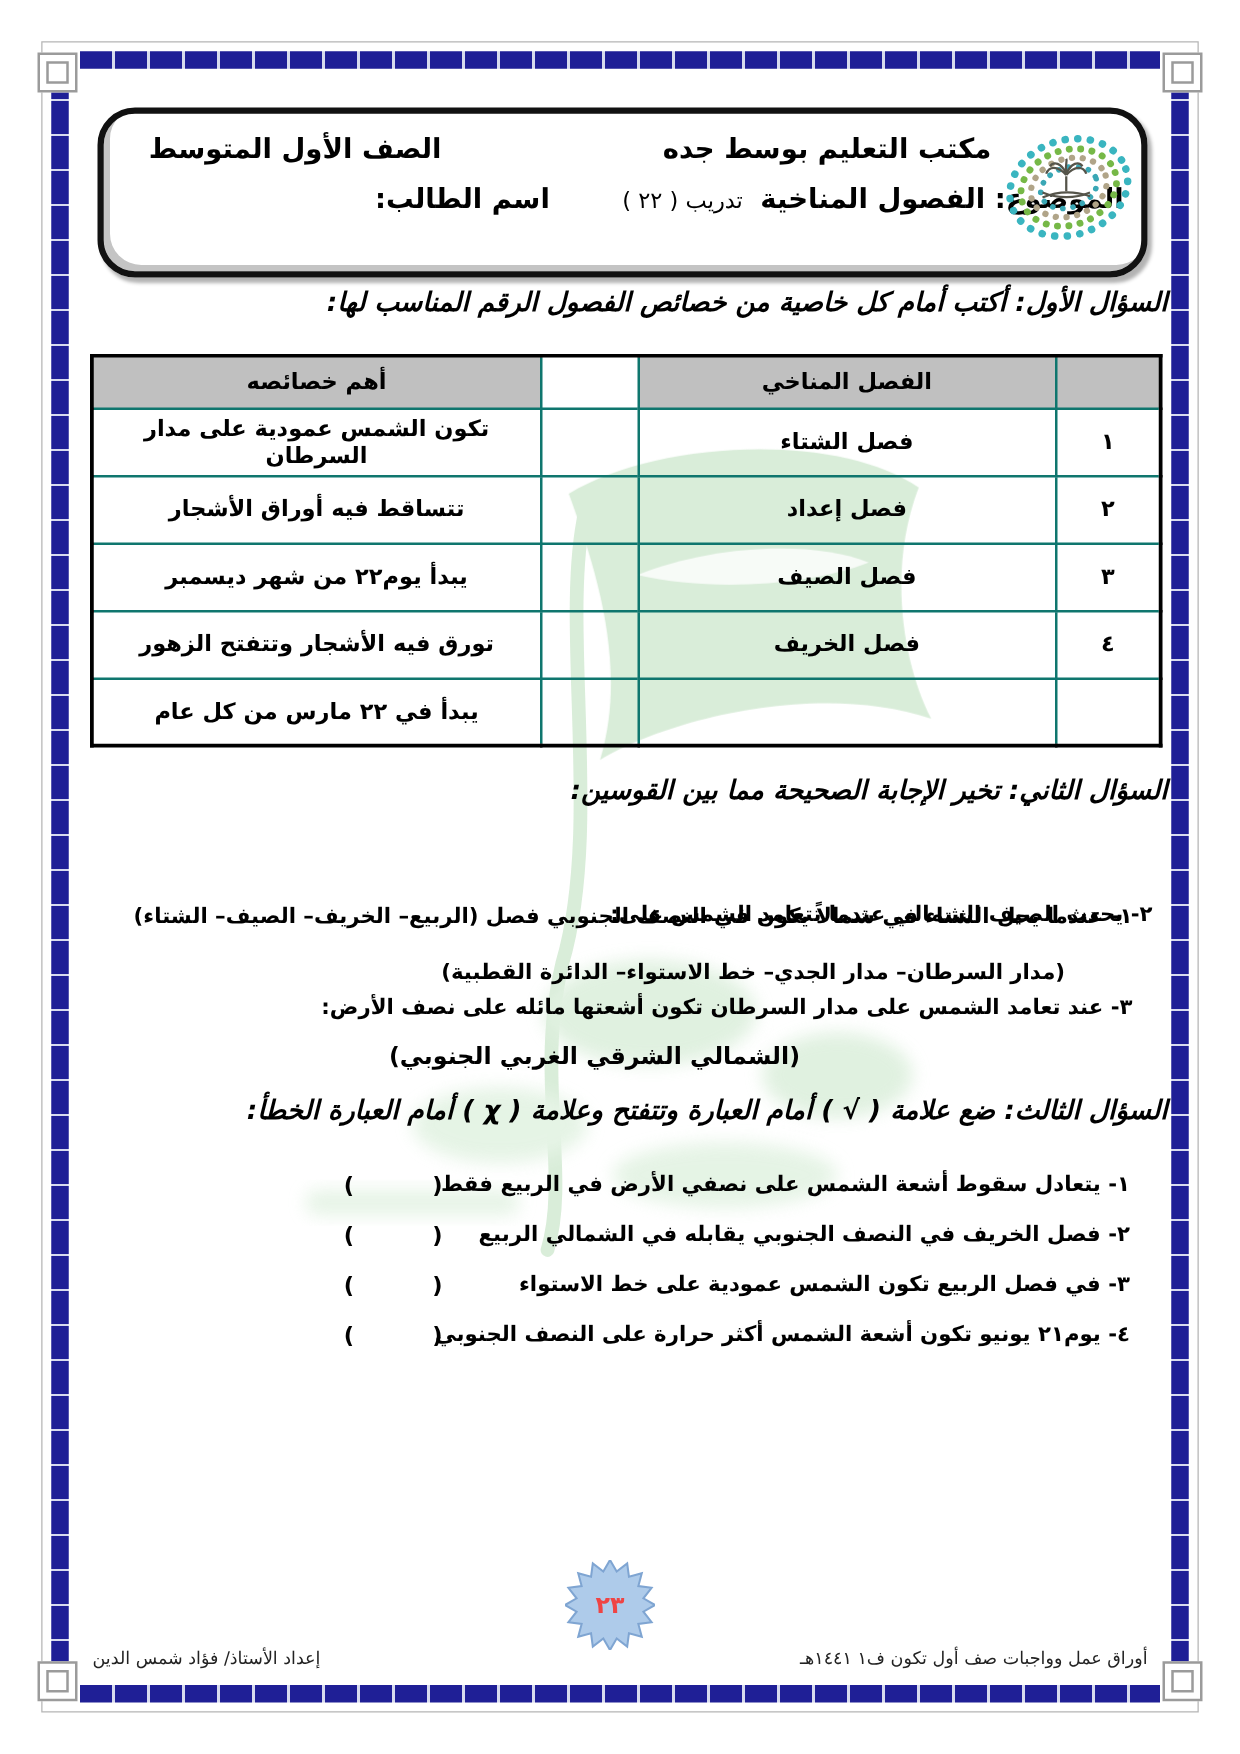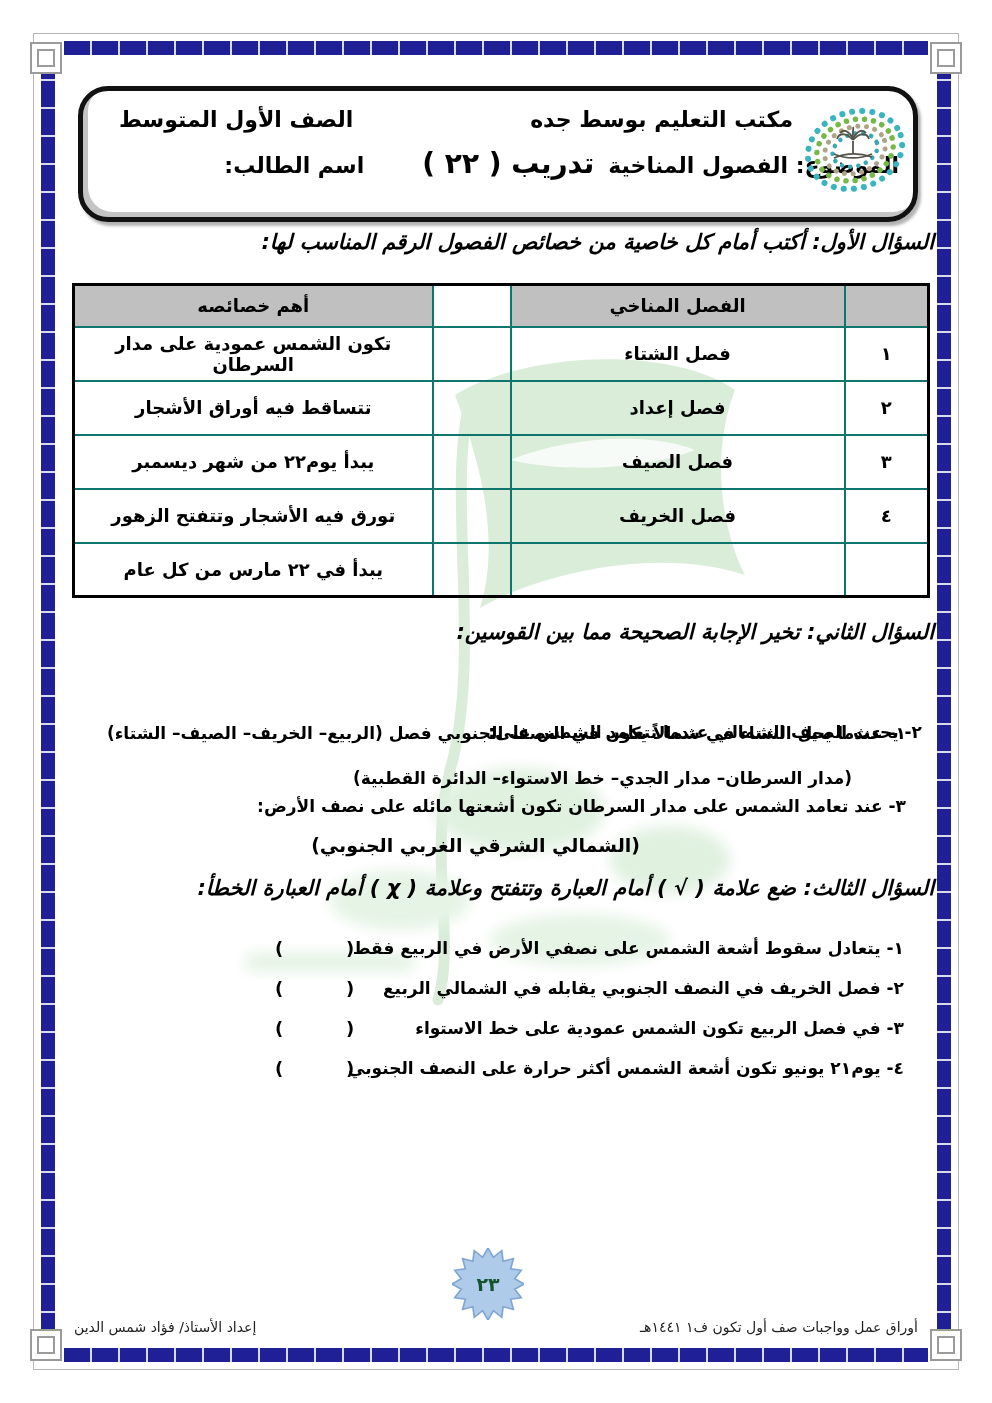--- a/index.html
+++ b/index.html
@@ -28,21 +28,21 @@
   
   .header-box{
     position:absolute;left:78px;right:74px;top:86px;height:126px;
     border:5px solid #111;border-radius:30px;background:transparent;z-index:2;
     box-shadow:inset 5px -5px 0 #c4c4c4, 3px 4px 3px rgba(0,0,0,.3);
   }
   .hb-row1{display:flex;justify-content:space-between;padding:16px 120px 0 36px;
     font-weight:700;font-size:22px;color:#000;}
   .hb-row2{display:flex;align-items:baseline;gap:14px;padding:15px 14px 0 36px;
     font-weight:700;font-size:22px;color:#000;}
-  .hb-training{font-size:28px;font-weight:700;letter-spacing:1px;}
+  .hb-training{font-size:18px;font-weight:400;letter-spacing:1px;}
   .hb-student{margin-right:44px;}
   .logo{position:absolute;left:auto;right:6px;top:2px;width:108px;height:112px;}
 
   
   .abs{position:absolute;z-index:2;}
   .q-title{font-weight:800;font-size:21px;color:#000;white-space:nowrap;font-style:italic;}
 
   
   .q1-table{border-collapse:collapse;table-layout:fixed;width:858px;}
   .q1-table td{border:2px solid #0f766e;font-weight:700;font-size:18px;text-align:center;
@@ -53,21 +53,21 @@
   .q1-table{border:3px solid #000;}
 
   
   .q-item{font-weight:700;font-size:17px;color:#000;white-space:nowrap;}
   .q3-row{display:flex;z-index:2;}
   .q3-paren{position:absolute;left:215px;top:0;font-weight:700;font-size:18px;white-space:pre;}
 
   
   .star-badge{position:absolute;left:452px;top:1248px;width:72px;height:72px;z-index:2;}
   .star-num{position:absolute;left:0;top:0;width:72px;height:72px;display:flex;align-items:center;
-    justify-content:center;font-weight:700;font-size:19px;color:#14532d;}
+    justify-content:center;font-weight:700;font-size:19px;color:#ef4444;}
   .footer-text{position:absolute;bottom:68px;font-size:14px;color:#222;font-weight:400;z-index:2;white-space:nowrap;}
   .footer-right{right:74px;} .footer-left{left:74px;}
 </style>
 </head>
 <body>
 
 <div class="outer-hairline"></div>
 <div class="band band-h band-top"></div>
 <div class="band band-h band-bottom"></div>
 <div class="band band-v band-left"></div>

